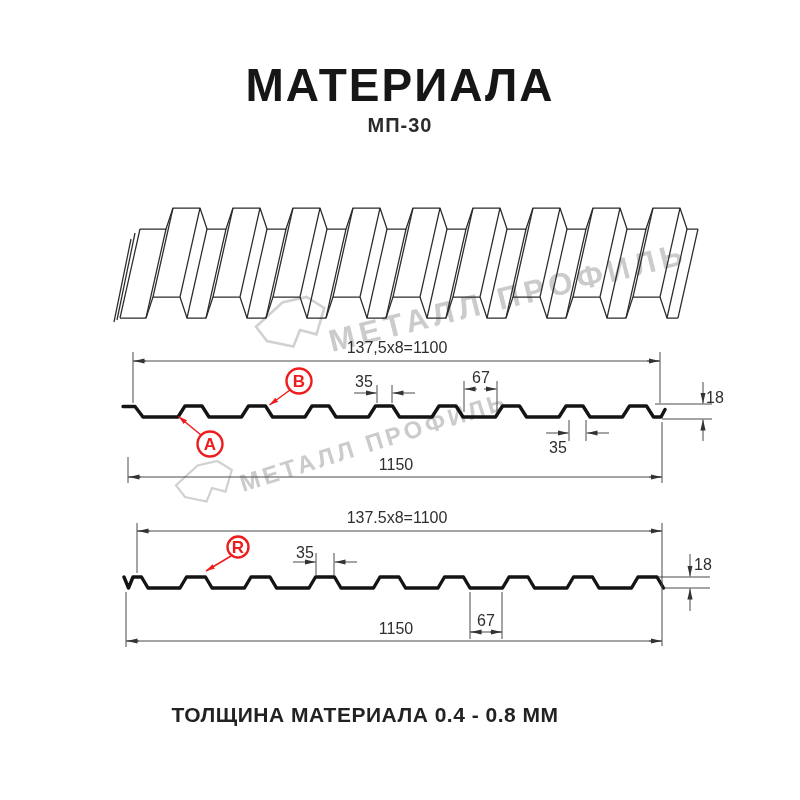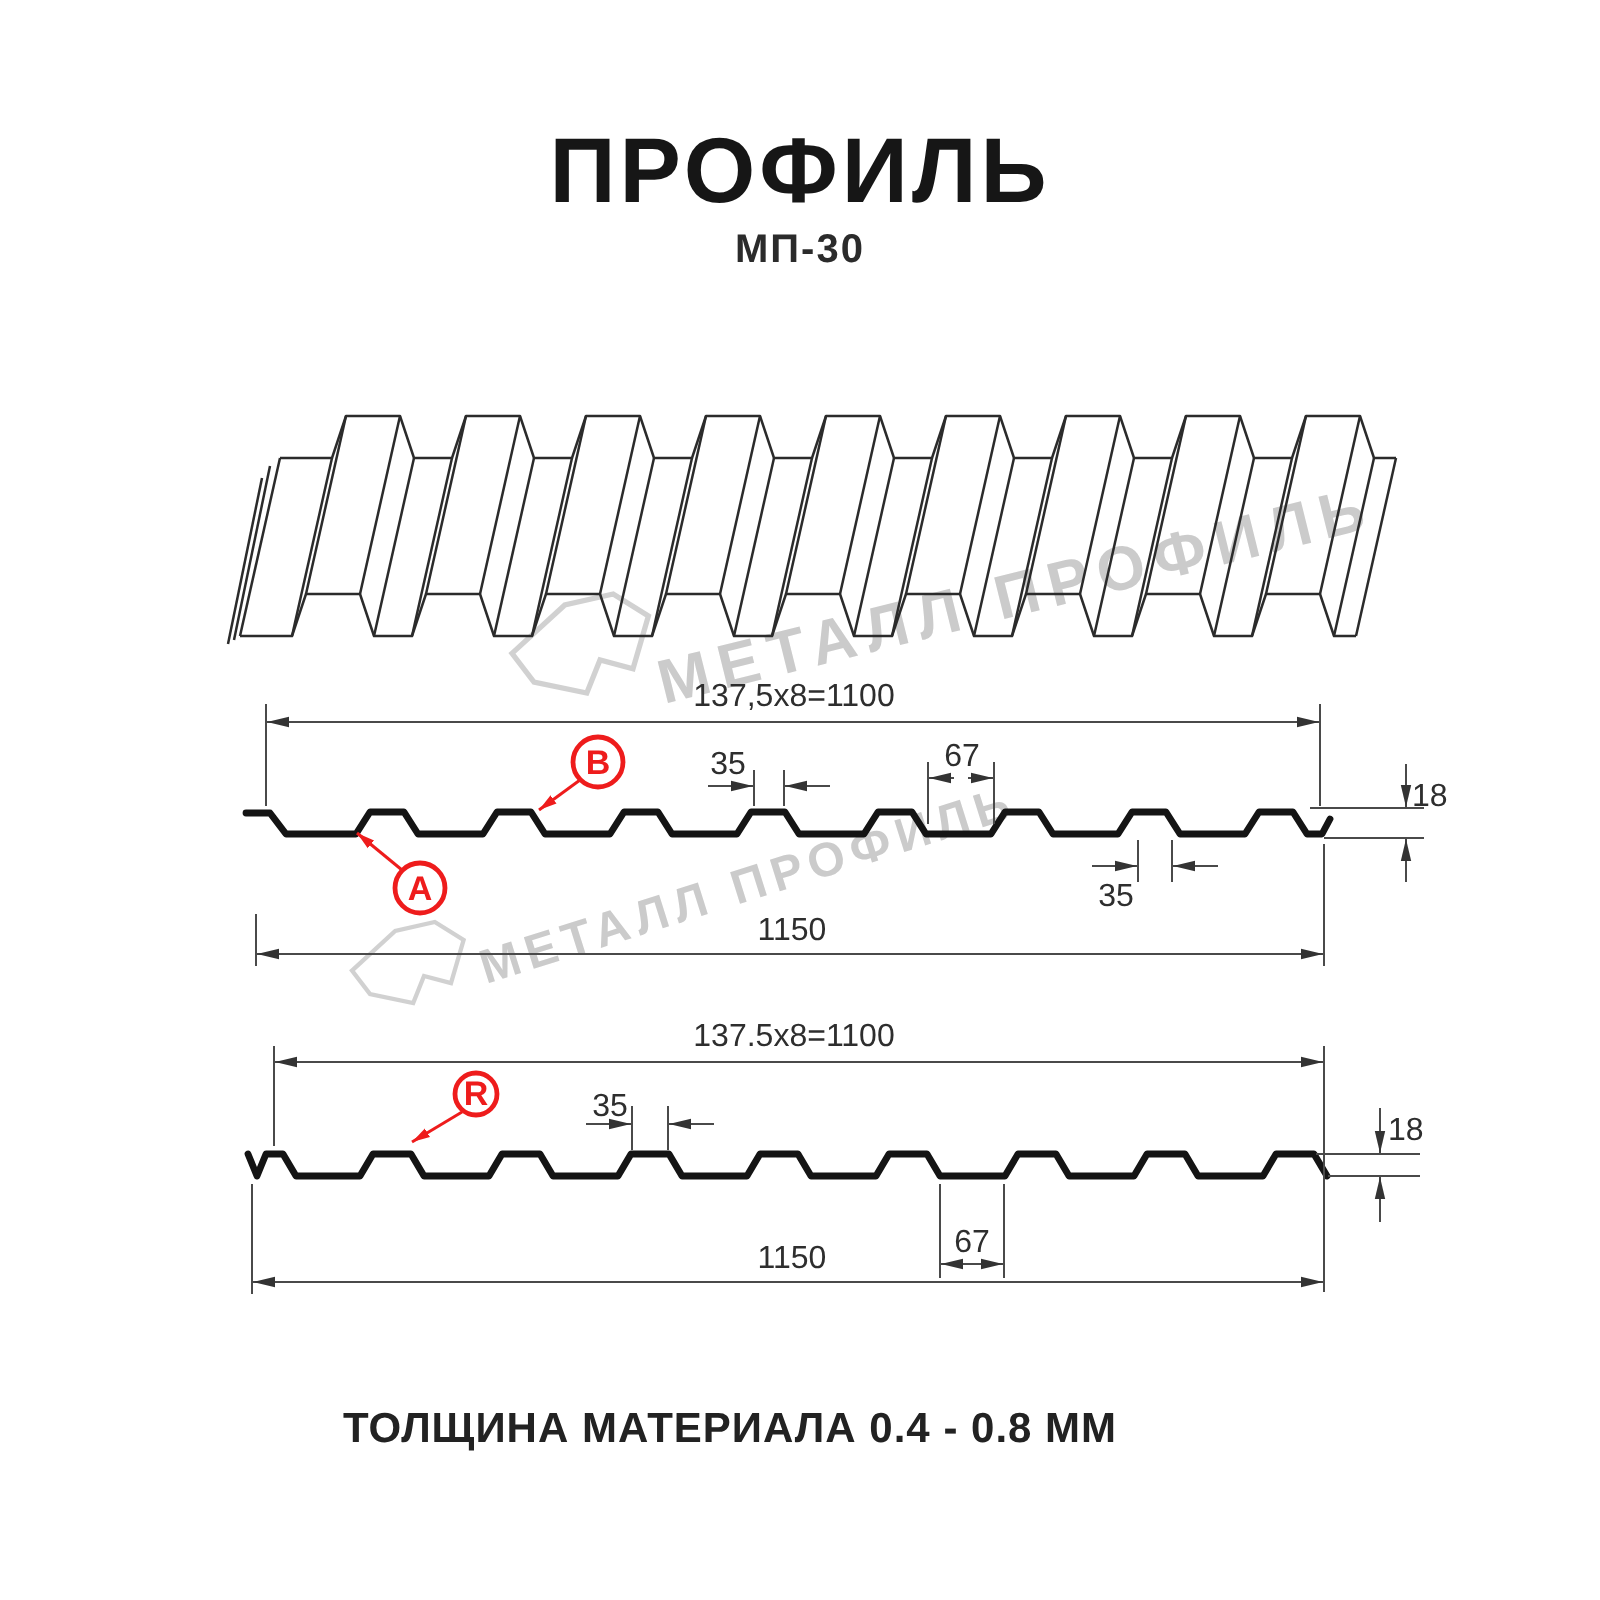--- a/index.html
+++ b/index.html
@@ -19,21 +19,21 @@
   .sheet3d{stroke:#2b2b2b;stroke-width:1.25;fill:none;stroke-linejoin:round;}
   .redlbl{stroke:#ee1c1c;fill:none;stroke-width:2.4;}
   .redtxt{fill:#ee1c1c;font-size:17px;font-weight:700;}
   .redlead{stroke:#ee1c1c;stroke-width:1.5;fill:none;}
   .wmtxt{fill:#c2c2c2;font-weight:700;opacity:.85;}
   .wmlogo{stroke:#c9c9c9;stroke-width:2.4;fill:none;opacity:.85;}
 </style>
 </head>
 <body>
 
-<div class="hdr" id="title">ПРОФИЛЬ</div>
+<div class="hdr" id="title">МАТЕРИАЛА</div>
 <div class="hdr" id="subtitle">МП-30</div>
 
 <svg width="800" height="800" viewBox="0 0 800 800">
   <defs>
     <marker id="ah" markerWidth="11" markerHeight="8" refX="11" refY="4" orient="auto" markerUnits="userSpaceOnUse">
       <path d="M11,4 L0,1.4 L0,6.6 Z" fill="#333"></path>
     </marker>
     <marker id="ahr" markerWidth="9" markerHeight="7" refX="9" refY="3.5" orient="auto" markerUnits="userSpaceOnUse">
       <path d="M9,3.5 L0,1 L0,6 Z" fill="#ee1c1c"></path>
     </marker>

